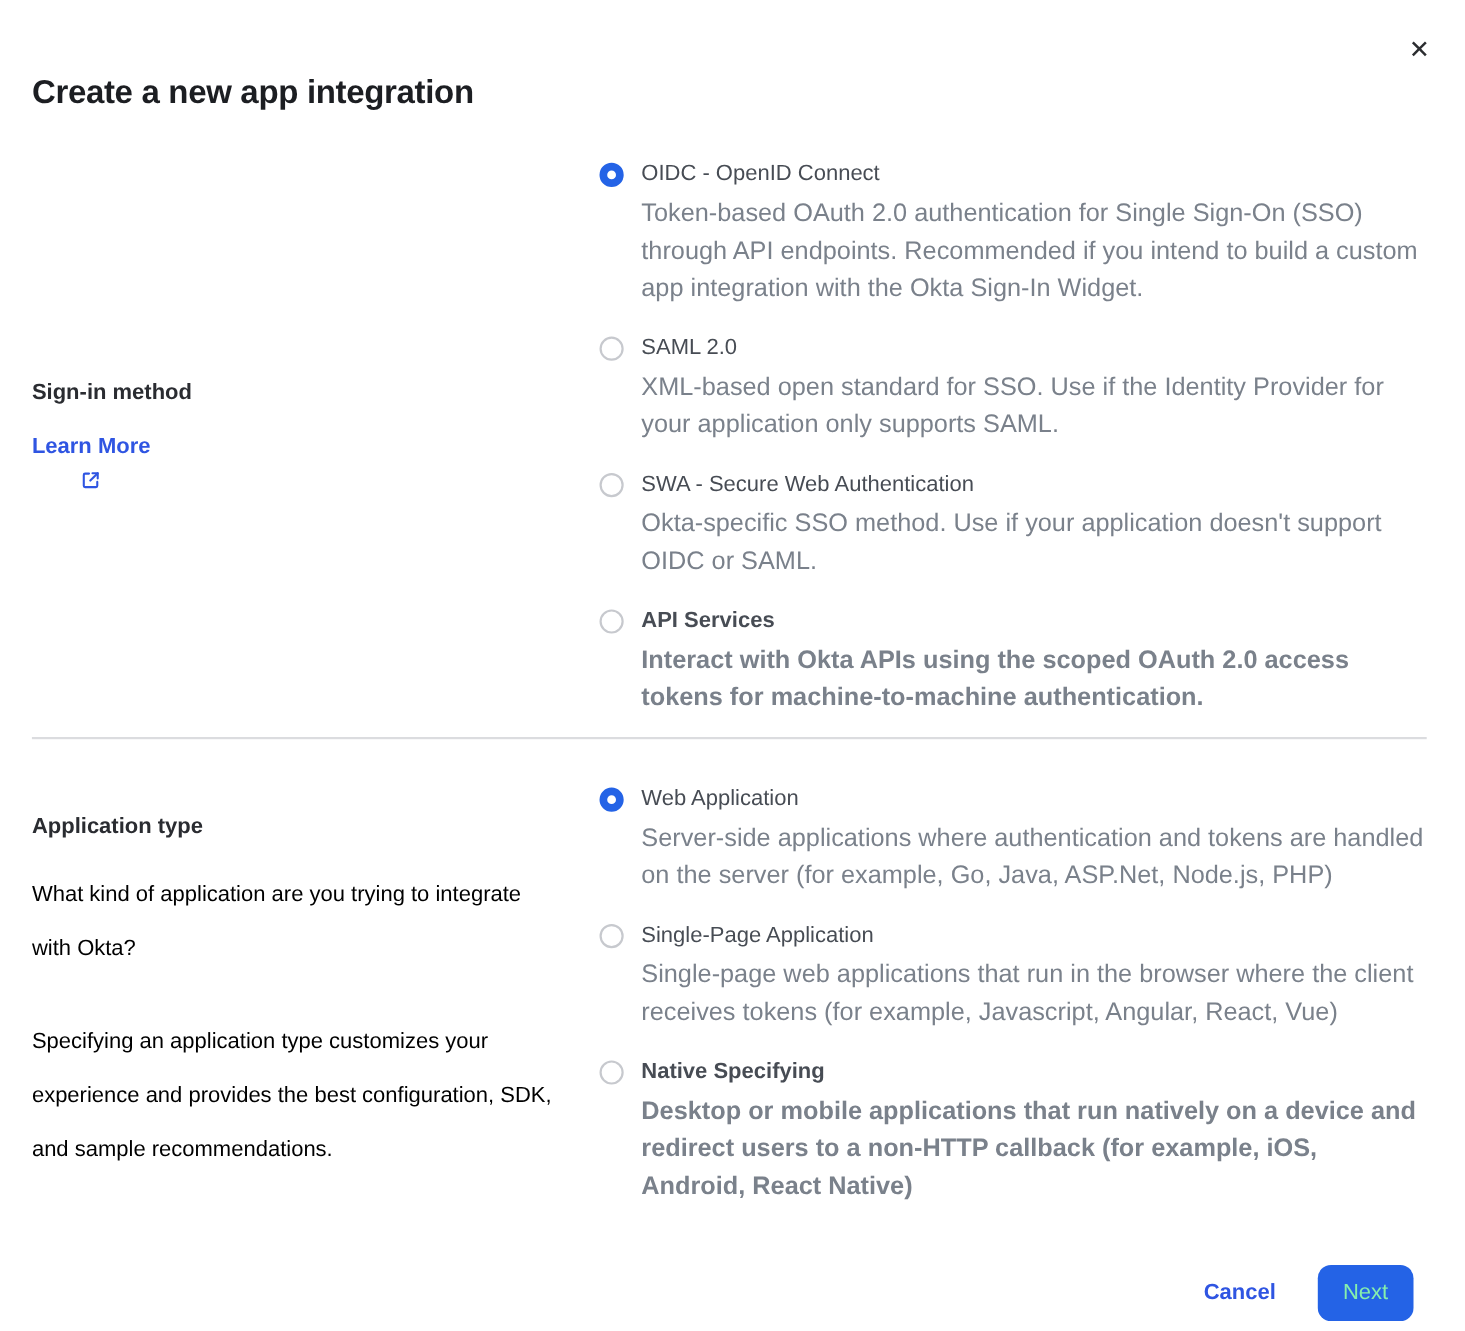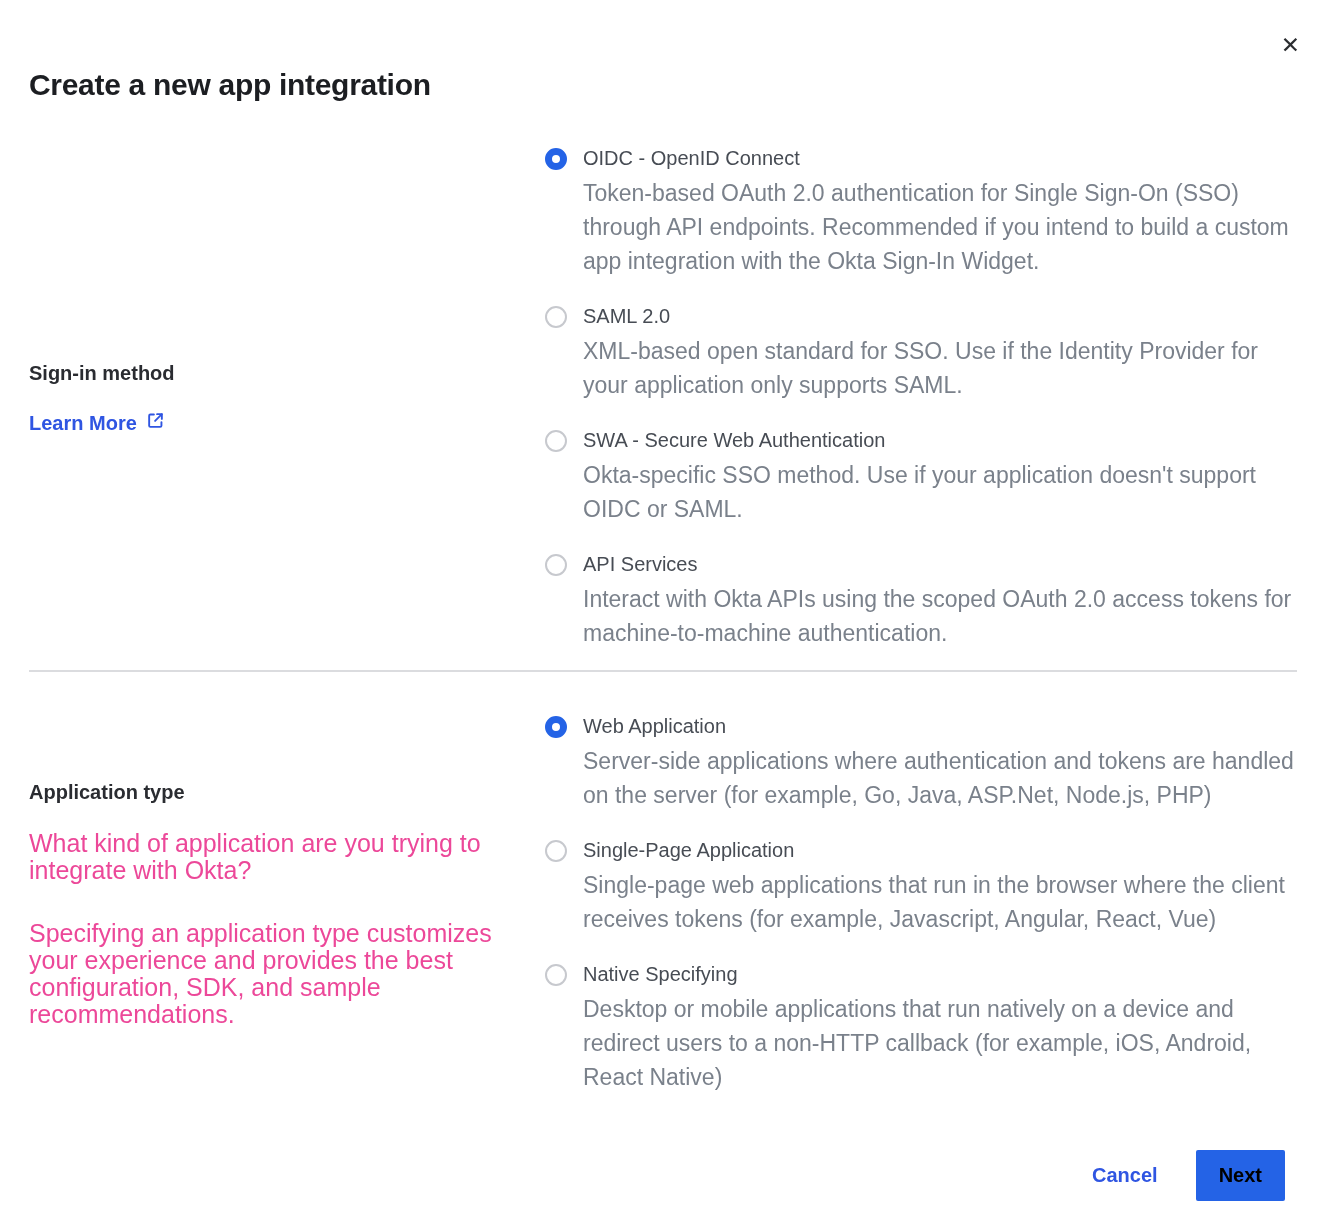--- a/index.html
+++ b/index.html
@@ -56,35 +56,36 @@
   .learn-more {
     margin-top: 26px;
     display: inline-flex;
     align-items: center;
     gap: 9px;
     color: var(--link);
     font-size: 20px;
     font-weight: 700;
     text-decoration: none;
     cursor: pointer;
+    flex-direction: column;
   }
   .left-paragraph {
     margin-top: 26px;
-    font-size: 25px;
-    line-height: 27px;
-    color: #ec4899;
+    font-size: 20px;
+    line-height: 49px;
+    color: #000000;
   }
   .left-paragraph + .left-paragraph { margin-top: 36px; }
   .option {
     display: flex;
     align-items: flex-start;
     margin-bottom: 26px;
     cursor: pointer;
   }
-  .option:last-child { margin-bottom: 0; }
+  .option:last-child { margin-bottom: 0; font-weight: bold; }
   .radio {
     flex: none;
     width: 22px;
     height: 22px;
     border-radius: 50%;
     border: 2px solid #c7c9ce;
     background: #ffffff;
     margin-top: 2px;
   }
   .radio.checked {
@@ -118,26 +119,26 @@
   }
   .cancel-link {
     color: var(--link);
     font-size: 20px;
     font-weight: 700;
     cursor: pointer;
     text-decoration: none;
   }
   .next-btn {
     background: var(--accent);
-    color: #000000;
+    color: #86efac;
     font-family: "Liberation Sans", sans-serif;
     font-size: 20px;
-    font-weight: 700;
+    font-weight: 400;
     border: none;
-    border-radius: 2px;
+    border-radius: 12px;
     padding: 14px 23px;
     cursor: pointer;
   }
   .ext-icon { display: inline-block; }
 </style>
 </head>
 <body>
 
 <div class="dialog">
 

